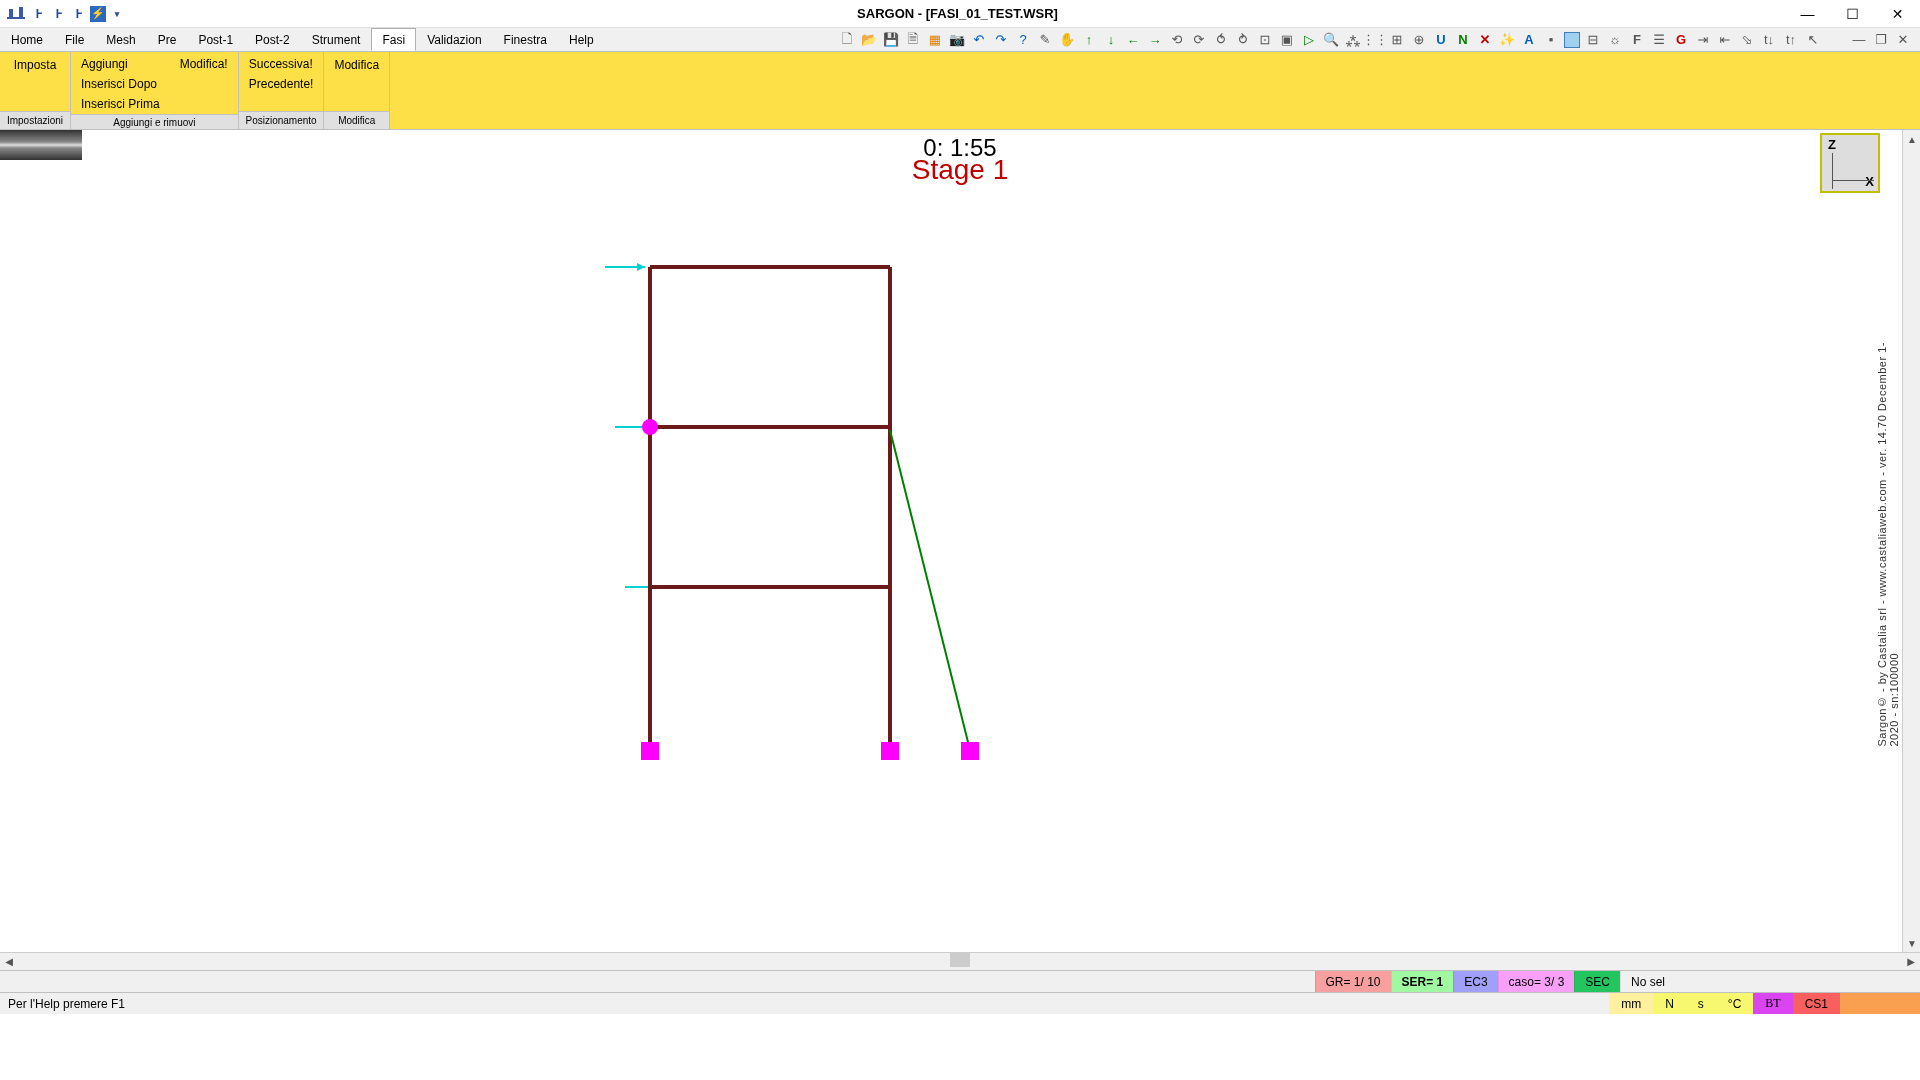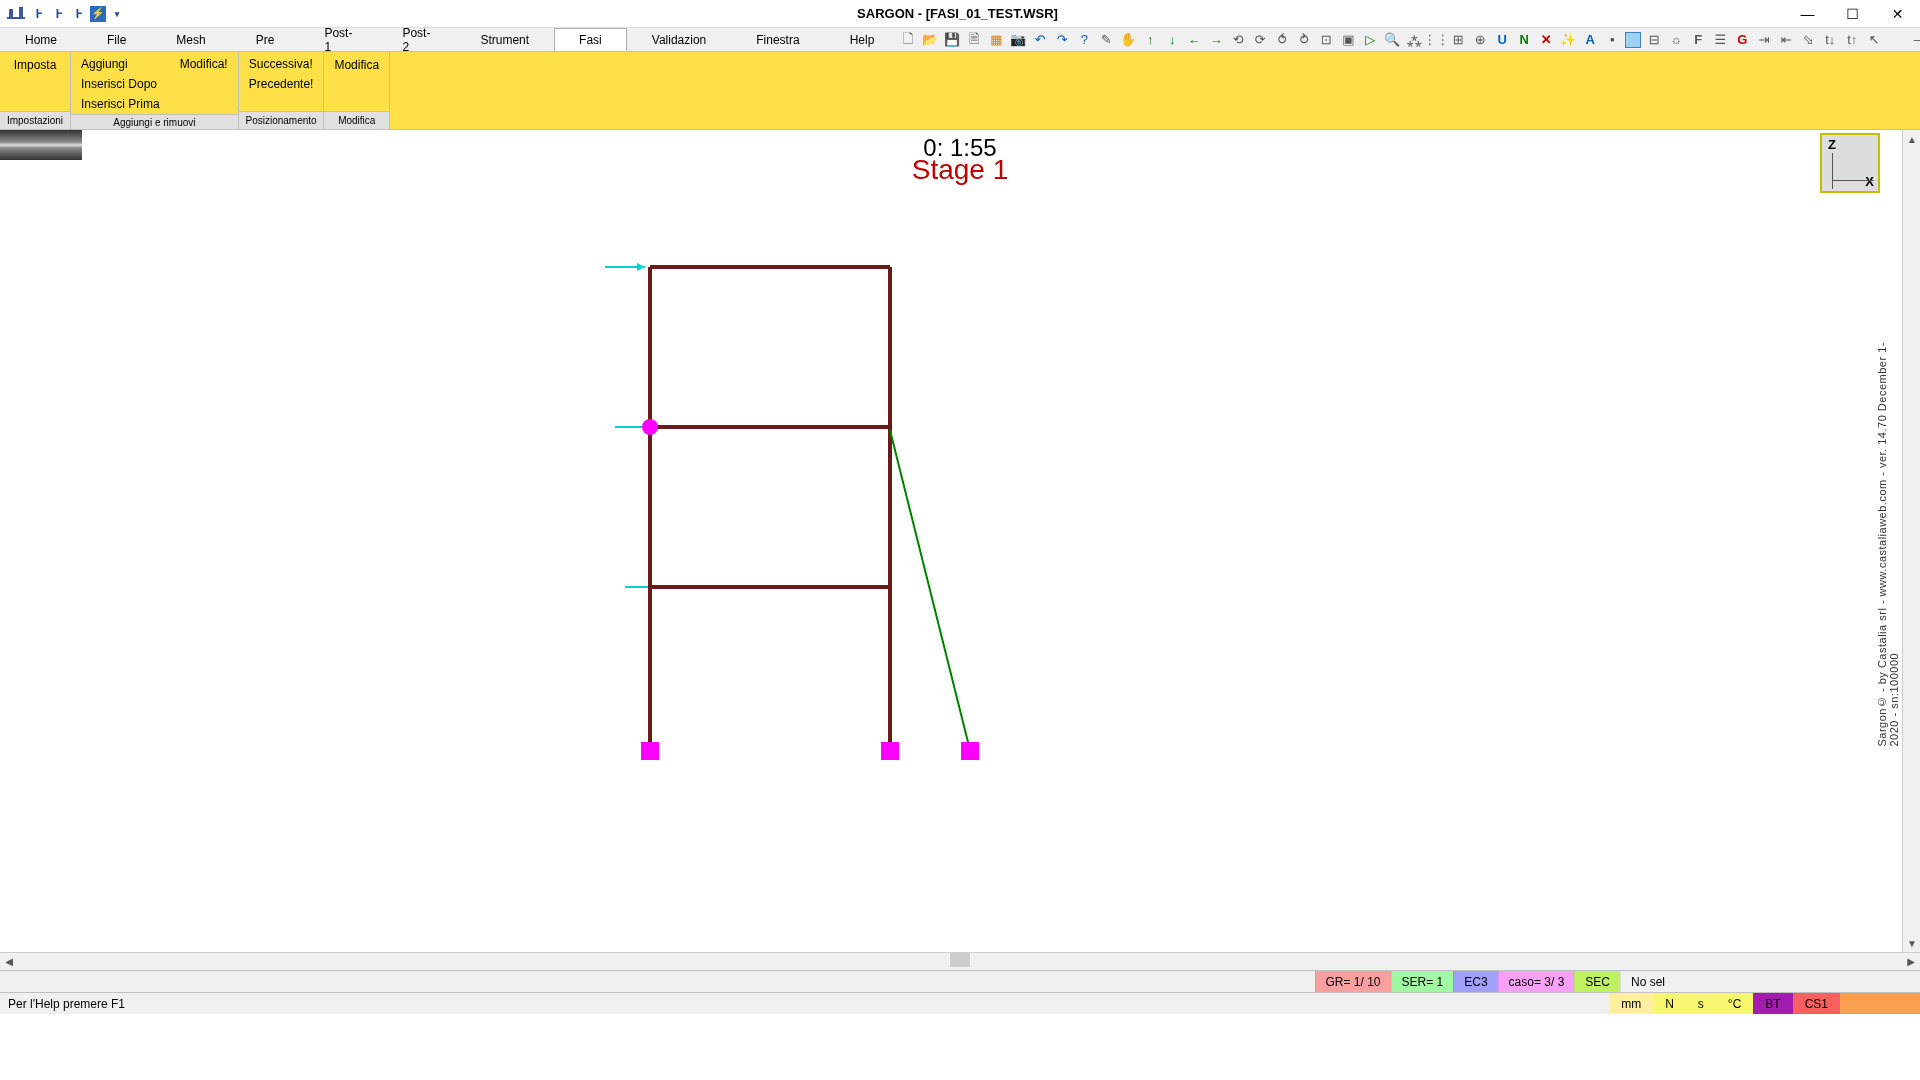--- a/index.html
+++ b/index.html
@@ -7,21 +7,21 @@
 
 .titlebar { height: 28px; background: #fff; display: flex; align-items: center; border-bottom: 1px solid #ddd; }
 .quick-access { display: flex; align-items: center; gap: 2px; padding: 0 4px; }
 .qa-icon { width: 18px; height: 18px; display: flex; align-items: center; justify-content: center; color: #2a4a9e; font-weight: bold; }
 .app-logo { width: 24px; height: 24px; display: flex; align-items: center; justify-content: center; }
 .title { flex: 1; text-align: center; font-weight: 600; font-size: 13px; color: #000; }
 .window-controls { display: flex; }
 .win-btn { width: 45px; height: 28px; display: flex; align-items: center; justify-content: center; font-size: 14px; color: #000; }
 
 .menubar { height: 24px; background: #f0f0f0; display: flex; align-items: stretch; border-bottom: 1px solid #c0c0c0; }
-.menu-item { padding: 0 24px; display: flex; align-items: center; border: 1px solid transparent; cursor: default; }
+.menu-item { padding: 0 10px; display: flex; align-items: center; border: 1px solid transparent; cursor: default; }
 .menu-item.active { background: #fff; border: 1px solid #b0b0b0; border-bottom-color: #fff; }
 .toolbar-icons { margin-left: auto; display: flex; align-items: center; gap: 4px; padding-right: 8px; }
 .tb-icon { width: 18px; height: 18px; display: flex; align-items: center; justify-content: center; font-size: 13px; cursor: pointer; }
 
 .ribbon { height: 78px; background: #fde047; border-bottom: 1px solid #c0c0c0; display: flex; }
 .ribbon-group { border-right: 1px solid #c0c0c0; display: flex; flex-direction: column; }
 .ribbon-body { flex: 1; display: flex; }
 .ribbon-footer { height: 18px; text-align: center; font-size: 10px; background: #e0e0e0; border-top: 1px solid #c0c0c0; display: flex; align-items: center; justify-content: center; }
 .ribbon-btn { padding: 3px 10px; cursor: default; }
 .ribbon-big { width: 70px; display: flex; align-items: flex-start; justify-content: center; padding-top: 6px; }
@@ -47,34 +47,34 @@
 .hscroll-left, .hscroll-right { width: 18px; height: 18px; display: flex; align-items: center; justify-content: center; color: #555; font-size: 10px; }
 .hscroll-right { margin-left: auto; }
 .hscroll-thumb { width: 20px; height: 14px; background: #ccc; position: absolute; left: 50%; transform: translateX(-50%); }
 .hscroll-wrap { position: relative; flex: 1; height: 18px; }
 
 .status-1 { height: 22px; background: #f0f0f0; border-top: 1px solid #c0c0c0; display: flex; align-items: center; font-size: 12px; }
 .status-1-left { padding-left: 8px; color: #000; }
 .status-1-right { margin-left: auto; display: flex; height: 100%; justify-content: flex-end; }
 .st-chip { padding: 0 10px; display: flex; align-items: center; border-left: 1px solid rgba(0,0,0,0.08); height: 100%; }
 .st-gr { background: #f8a0a0; }
-.st-ser { background: #a0f8a0; }
+.st-ser { background: #a0f8a0; font-weight: bold; }
 .st-ec3 { background: #a0a0f8; }
 .st-caso { background: #f8a0f8; }
-.st-sec { background: #bef264; }
+.st-sec { background: #22c55e; }
 
 .status-2 { height: 22px; background: #f0f0f0; border-top: 1px solid #c0c0c0; display: flex; align-items: center; }
 .status-2-left { padding-left: 8px; }
 .status-2-right { margin-left: auto; display: flex; height: 100%; }
 .st2-chip { padding: 0 12px; display: flex; align-items: center; height: 100%; font-size: 12px; }
 .st2-mm { background: #fff0a0; }
 .st2-n { background: #f8f870; }
 .st2-s { background: #f8f870; }
 .st2-c { background: #f8f870; }
-.st2-bt { background: #a21caf; }
+.st2-bt { background: #d946ef; font-family: Liberation Serif, serif; }
 .st2-cs1 { background: #f86060; }
 .st2-orange { background: #f8a050; width: 80px; }
 
 .tb-orange { color: #e08000; }
 .tb-green { color: #008000; }
 .tb-red { color: #c00000; }
 .tb-blue { color: #0060c0; }
 .tb-gray { color: #555; }
 </style>
 </head>

